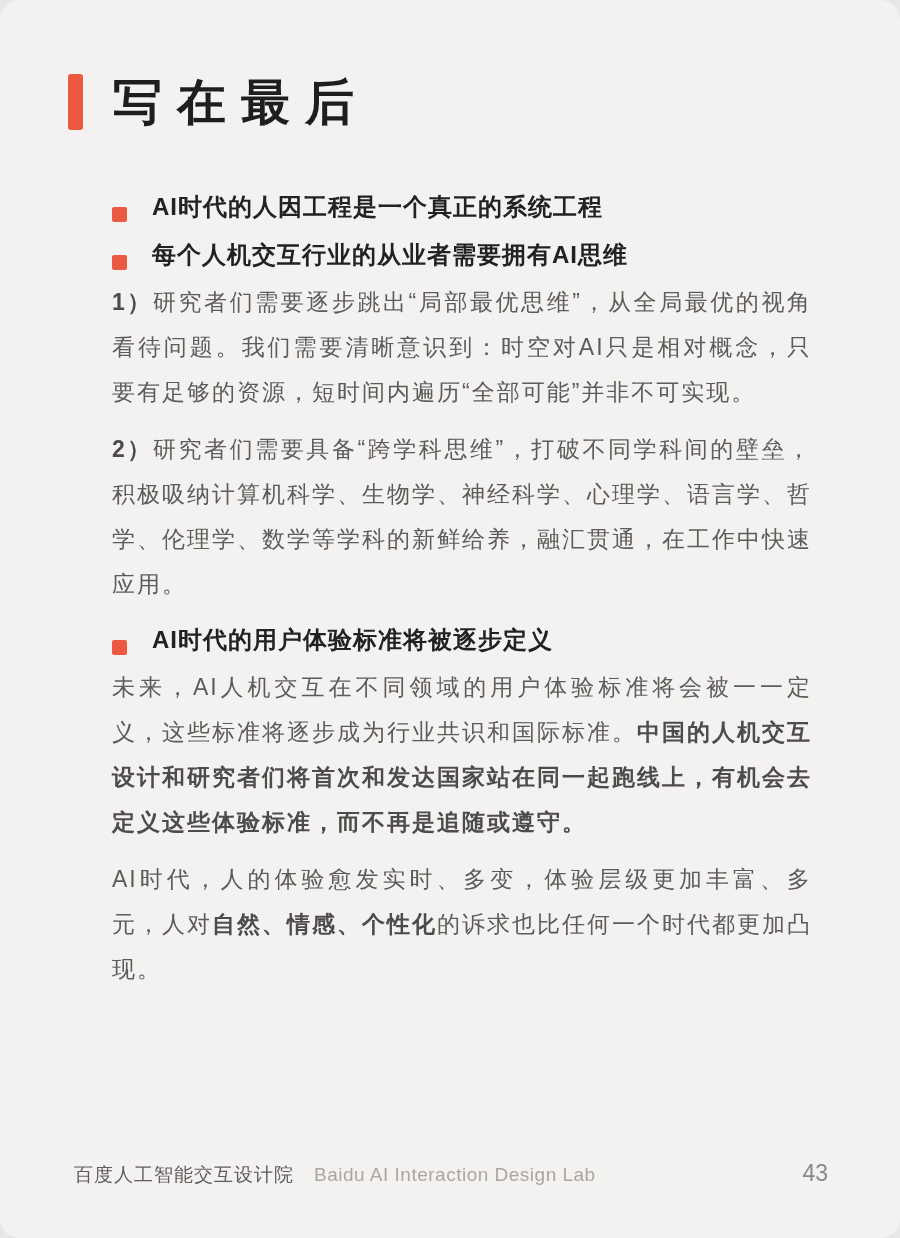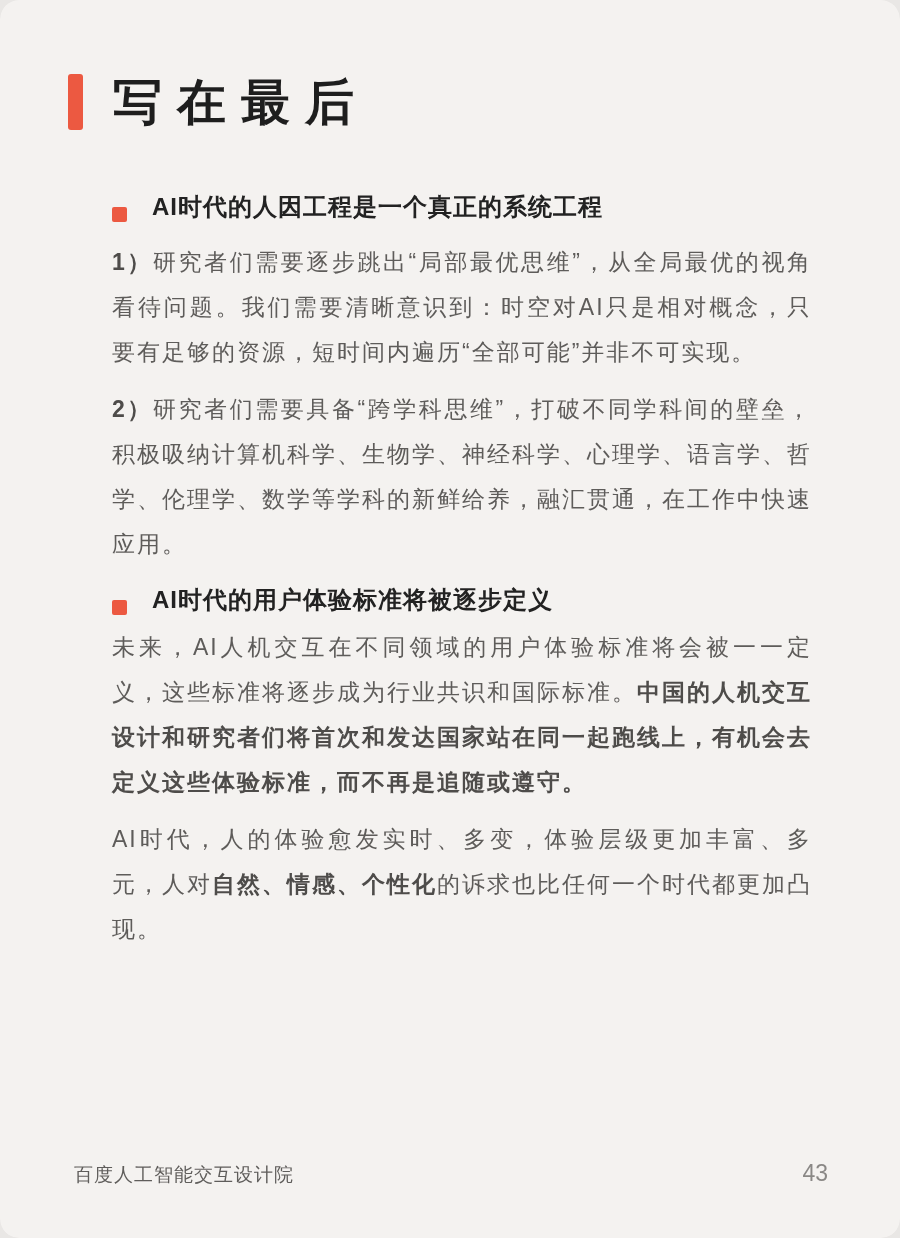--- a/index.html
+++ b/index.html
@@ -100,33 +100,38 @@
   <main class="content">
 
     <section class="section">
       <div class="section-heading">
         <span class="bullet"></span>
         <h2 class="heading-text">AI时代的人因工程是一个真正的系统工程</h2>
       </div>
     </section>
 
     <section class="section">
+      <div class="section-heading">
+        <span class="bullet"></span>
+        <h2 class="heading-text">每个人机交互行业的从业者需要拥有AI思维</h2>
+      </div>
       <p class="para"><span class="bold-run">1）</span><span>研究者们需要逐步跳出“局部最优思维”，从全局最优的视角看待问题。我们需要清晰意识到：时空对AI只是相对概念，只要有足够的资源，短时间内遍历“全部可能”并非不可实现。</span></p>
       <p class="para"><span class="bold-run">2）</span><span>研究者们需要具备“跨学科思维”，打破不同学科间的壁垒，积极吸纳计算机科学、生物学、神经科学、心理学、语言学、哲学、伦理学、数学等学科的新鲜给养，融汇贯通，在工作中快速应用。</span></p>
     </section>
 
     <section class="section">
       <div class="section-heading">
         <span class="bullet"></span>
         <h2 class="heading-text">AI时代的用户体验标准将被逐步定义</h2>
       </div>
       <p class="para"><span>未来，AI人机交互在不同领域的用户体验标准将会被一一定义，这些标准将逐步成为行业共识和国际标准。</span><span class="bold-run">中国的人机交互设计和研究者们将首次和发达国家站在同一起跑线上，有机会去定义这些体验标准，而不再是追随或遵守。</span></p>
       <p class="para"><span>AI时代，人的体验愈发实时、多变，体验层级更加丰富、多元，人对</span><span class="bold-run">自然、情感、个性化</span><span>的诉求也比任何一个时代都更加凸现。</span></p>
     </section>
 
   </main>
 
   <footer class="footer">
     <span class="org-cn">百度人工智能交互设计院</span>
+    <span class="org-en">Baidu AI Interaction Design Lab</span>
     <span class="page-num">43</span>
   </footer>
 
 </div>
 
 </body></html>

